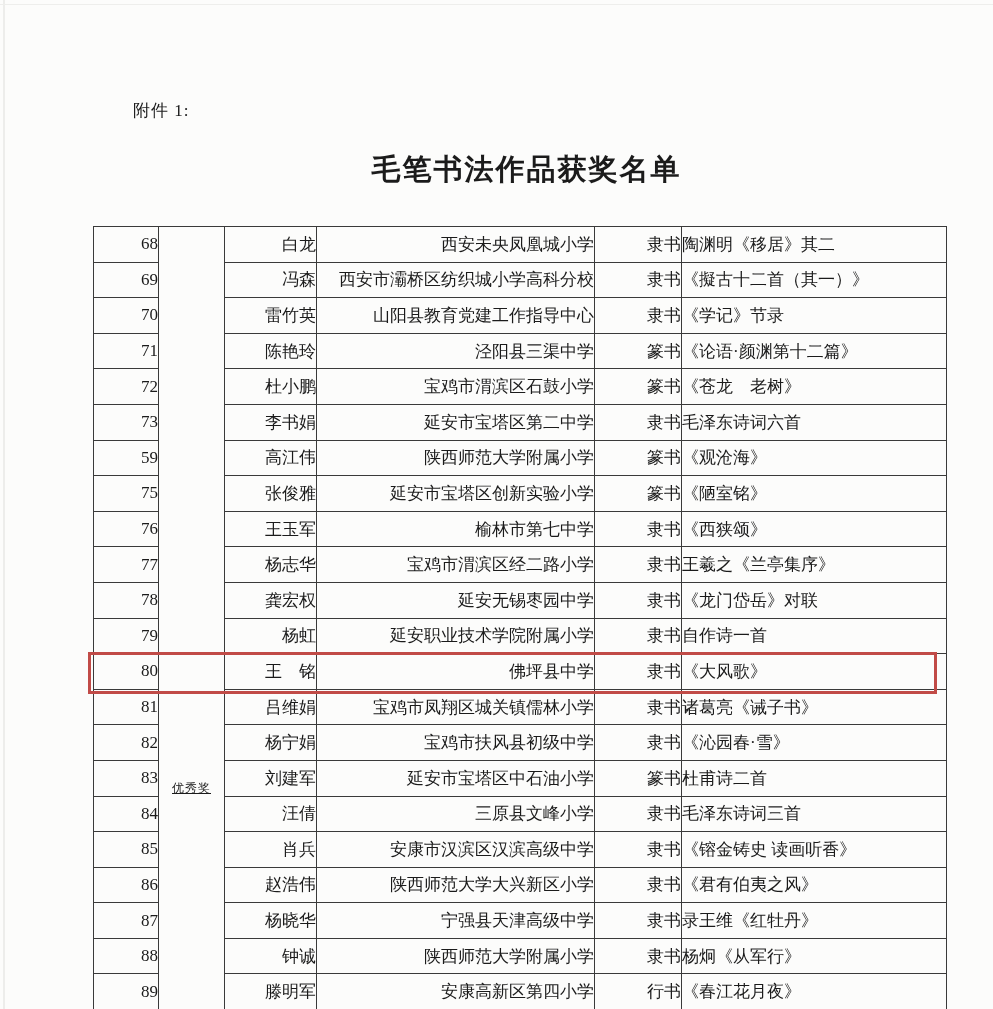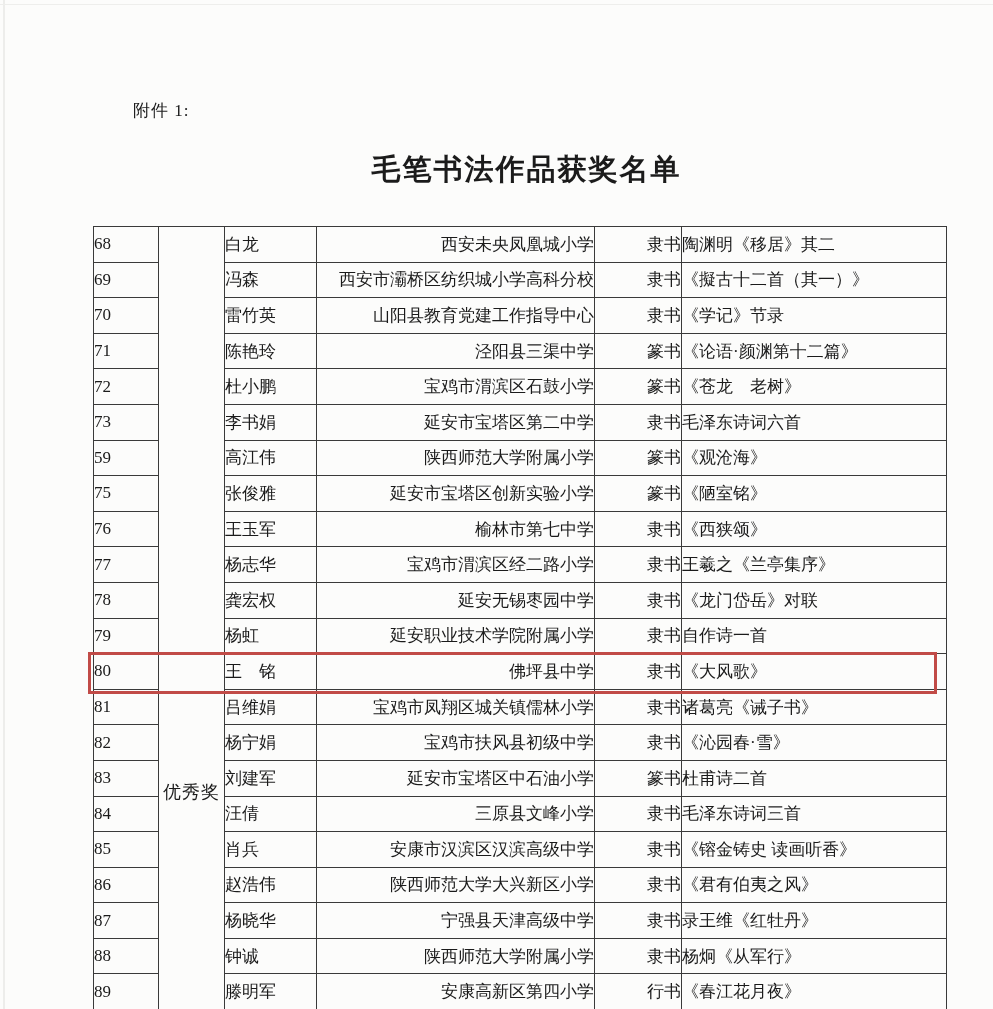--- a/index.html
+++ b/index.html
@@ -36,32 +36,33 @@
   }
   table.award-table td{
     border:1px solid #3a3a3a;
     padding:0;
     font-size:17px;
     vertical-align:middle;
     overflow:hidden;
     white-space:nowrap;
   }
   table.award-table tr{height:35.6px;}
-  td.col-no{width:64px;text-align:left;font-size:18px;font-family:"Liberation Serif","DejaVu Serif",serif;}
+  td.col-no{width:64px;text-align:right;font-size:18px;font-family:"Liberation Serif","DejaVu Serif",serif;}
   td.col-award{width:65px;position:relative;}
-  td.col-name{width:91px;text-align:left;}
+  td.col-name{width:91px;text-align:right;}
   td.col-school{width:277px;text-align:right;padding-left:5px;}
   td.col-script{width:86px;text-align:right;}
   td.col-work{width:264px;text-align:left;padding-left:9px;}
   .award-label{
     position:absolute;
     top:553px;left:0;right:0;
     text-align:center;
-    font-size:18px;
+    font-size:12px;
     letter-spacing:1px;
+    text-decoration:underline;
   }
   .highlight-box{
     position:absolute;
     left:88px;top:652px;
     width:849px;height:42px;
     box-sizing:border-box;
     border:3px solid #c14b47;
     z-index:5;
     pointer-events:none;
   }

